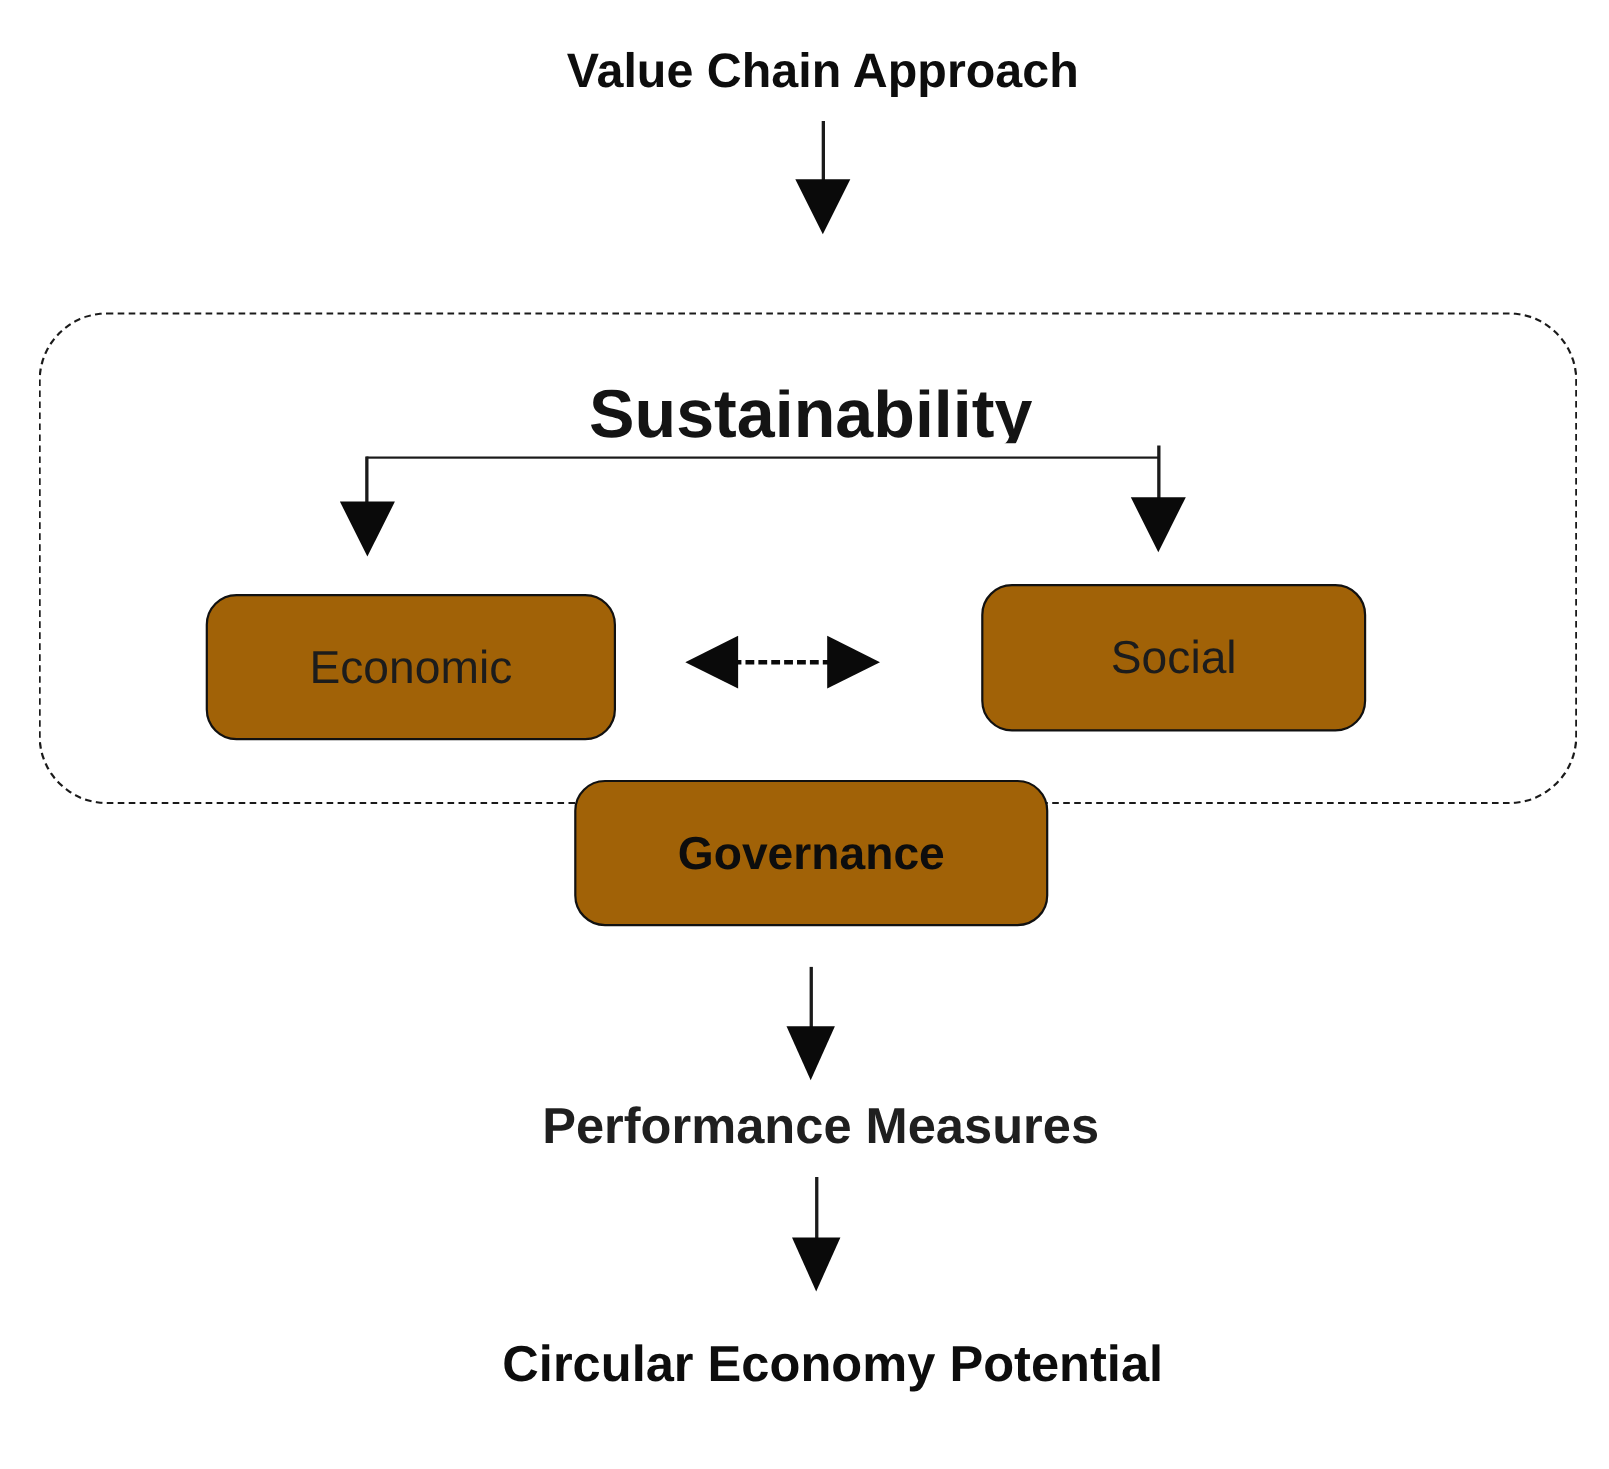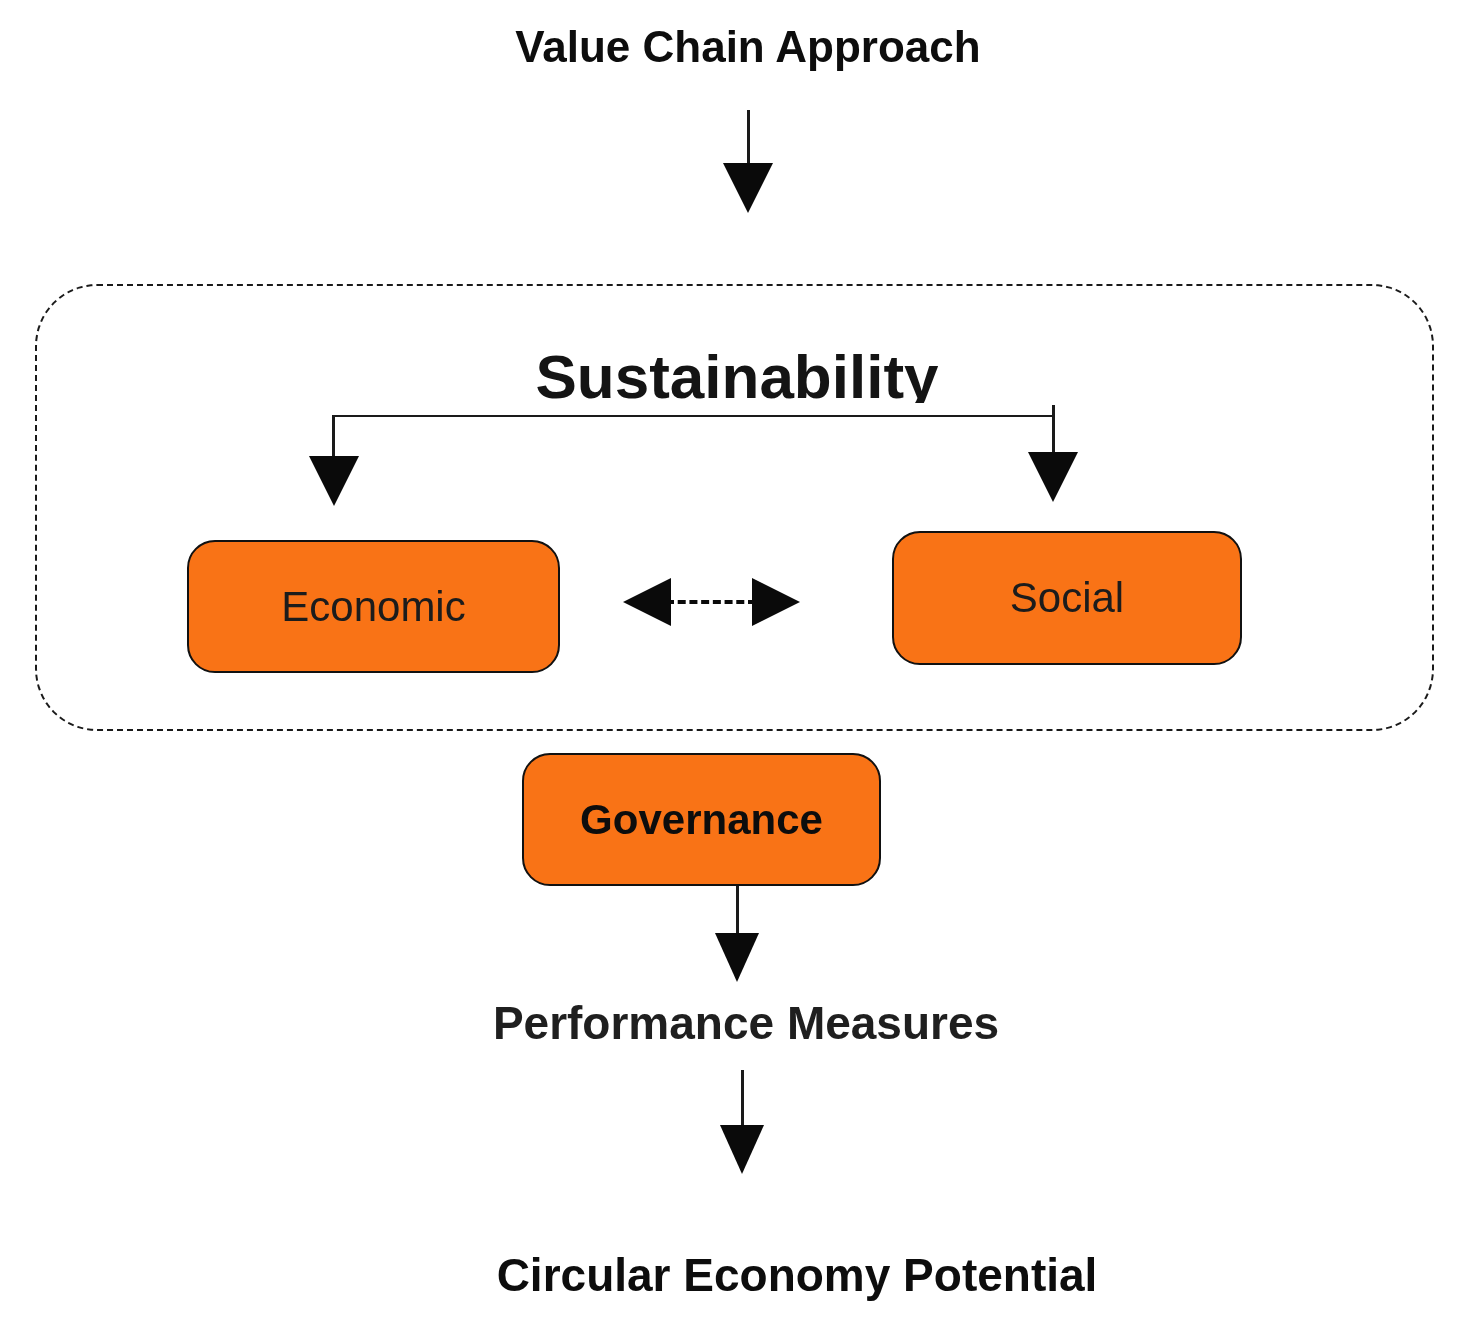--- a/index.html
+++ b/index.html
@@ -10,42 +10,42 @@
     background: #ffffff;
     font-family: "Liberation Sans", sans-serif;
     color: #111111;
     overflow: hidden;
   }
   .abs { position: absolute; }
 
   
   .title-text {
     font-size: 44px; font-weight: 700; color: #0d0d0d;
-    white-space: nowrap; transform: translateX(-50%);
+    white-space: nowrap; transform: translateX(-50%); margin-top: 18px;
   }
   .sustain-text {
     font-size: 62px; font-weight: 700; color: #141414;
     white-space: nowrap; transform: translateX(-50%);
     height: 49px; line-height: 46px; overflow: hidden; 
   }
   .plain-text {
     font-size: 46px; font-weight: 700; color: #1f1f1f;
     white-space: nowrap; transform: translateX(-50%);
   }
   .outcome-text {
     font-size: 46px; font-weight: 700; color: #0d0d0d;
     white-space: nowrap; transform: translateX(-50%);
   }
 
   
   .node-box {
     box-sizing: border-box;
     border: 2.5px solid #111111;
     border-radius: 28px;
-    background: #f97316;
+    background: #a16207;
     display: flex; align-items: center; justify-content: center;
   }
   .node-label { font-size: 42px; font-weight: 400; color: #1c1c1c; white-space: nowrap; }
   .node-label-bold { font-size: 42px; font-weight: 700; color: #0d0d0d; white-space: nowrap; }
 
   
   .boundary {
     box-sizing: border-box;
     left: 35px; top: 284px; width: 1399px; height: 447px;
     border: 2px dashed #1a1a1a;
@@ -117,31 +117,31 @@
   <div class="abs node-box" style="left:892px; top:531px; width:350px; height:134px;">
     <span class="node-label">Social</span>
   </div>
 
   <div class="abs">
     <div class="abs head-left" style="left:623px; top:578px;"></div>
     <div class="abs dash-line" style="left:666px; top:600px; width:90px;"></div>
     <div class="abs head-right" style="left:752px; top:578px;"></div>
   </div>
 
-  <div class="abs node-box z2" style="left:522px; top:709px; width:359px; height:133px;margin-top:44px;">
+  <div class="abs node-box z2" style="left:522px; top:709px; width:431px; height:133px;">
     <span class="node-label-bold">Governance</span>
   </div>
 
   <div class="abs">
     <div class="abs vline" style="left:736px; top:879px; height:56px;"></div>
     <div class="abs head-down sm" style="left:715px; top:933px;"></div>
   </div>
 
   <div class="abs plain-text" style="left:746px; top:996px;">Performance Measures</div>
 
   <div class="abs">
     <div class="abs vline" style="left:741px; top:1070px; height:57px;"></div>
     <div class="abs head-down sm" style="left:720px; top:1125px;"></div>
   </div>
 
-  <div class="abs outcome-text" style="left:757px; top:1248px;margin-left:40px;">Circular Economy Potential</div>
+  <div class="abs outcome-text" style="left:757px; top:1212px;">Circular Economy Potential</div>
 
 </div>
 
 </body></html>

